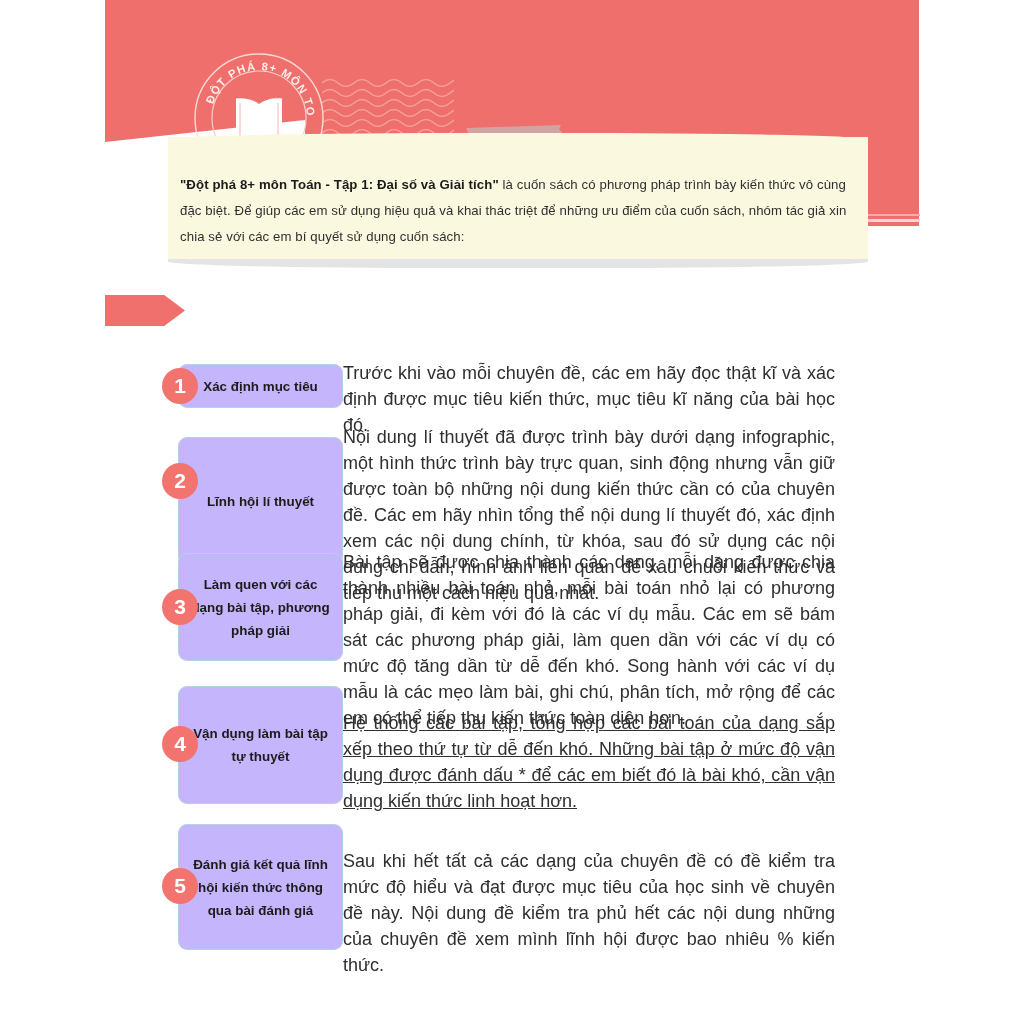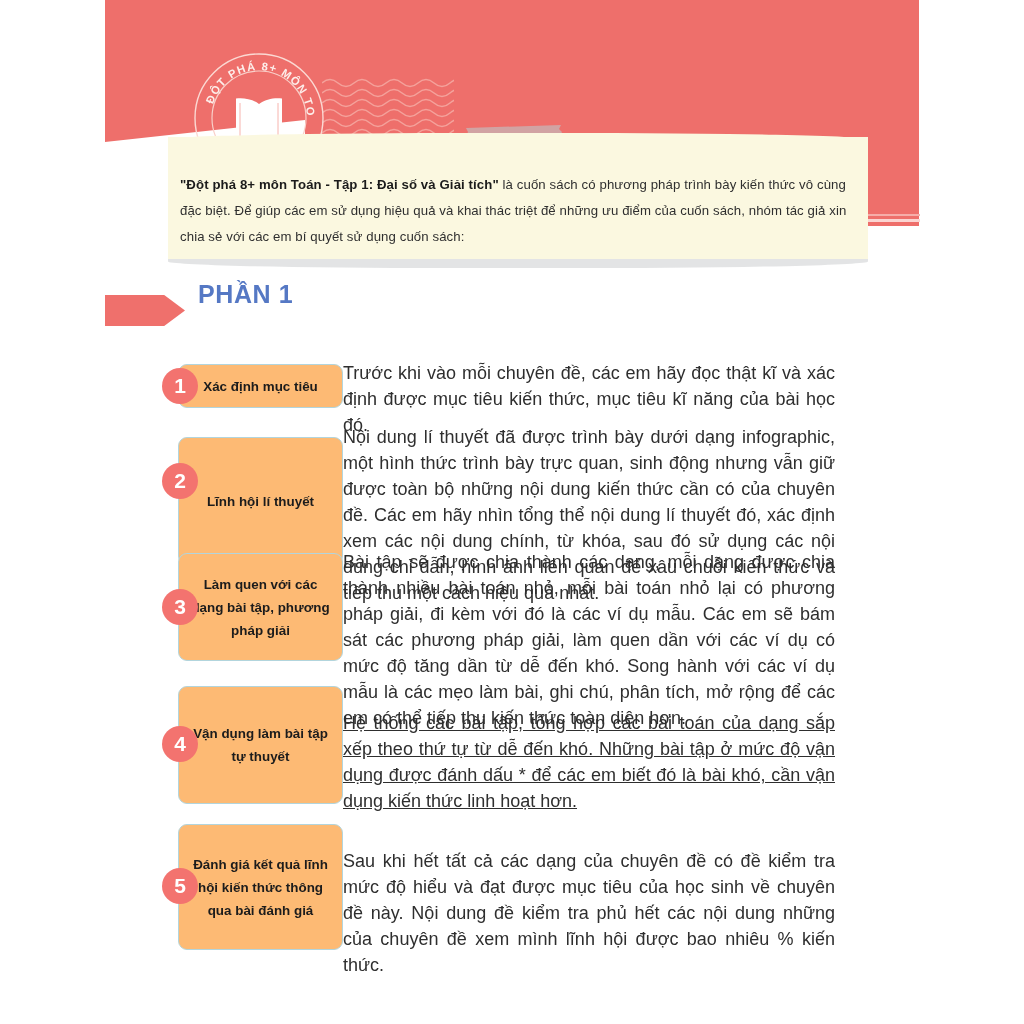--- a/index.html
+++ b/index.html
@@ -175,21 +175,21 @@
     width: 343px;
     flex: 0 0 343px;
   }
   .label-box {
     position: absolute;
     left: 178px;
     width: 165px;
     box-sizing: border-box;
     border: 1.3px solid #b2d5dd;
     border-radius: 9px;
-    background: #fdba74;
+    background: #c4b5fd;
     display: flex;
     align-items: center;
     justify-content: center;
     text-align: center;
   }
   .label-text {
     font-size: 13.4px;
     font-weight: bold;
     color: #1c1c1c;
     line-height: 23px;
@@ -273,21 +273,20 @@
 
   <div id="note-shadow"></div>
   <div id="note"></div>
   <div id="note-top-curve"></div>
   <div id="note-text">
     <b>"Đột phá 8+ môn Toán - Tập 1: Đại số và Giải tích"</b><span> là cuốn sách có phương pháp trình bày kiến thức vô cùng đặc biệt. Để giúp các em sử dụng hiệu quả và khai thác triệt để những ưu điểm của cuốn sách, nhóm tác giả xin chia sẻ với các em bí quyết sử dụng cuốn sách:</span>
   </div>
 
   <div id="sec-arrow"></div>
   <div id="sec-heading">
-    <div id="sec-title">PHẦN 1</div>
   </div>
 
   <div id="steps">
 
     <div class="step" style="height:66px;">
       <div class="step-left">
         <div class="label-box" style="top:6px;height:44px;">
           <span class="label-text">Xác định mục tiêu</span>
         </div>
         <div class="num-circle" style="top:10px;">1</div>

